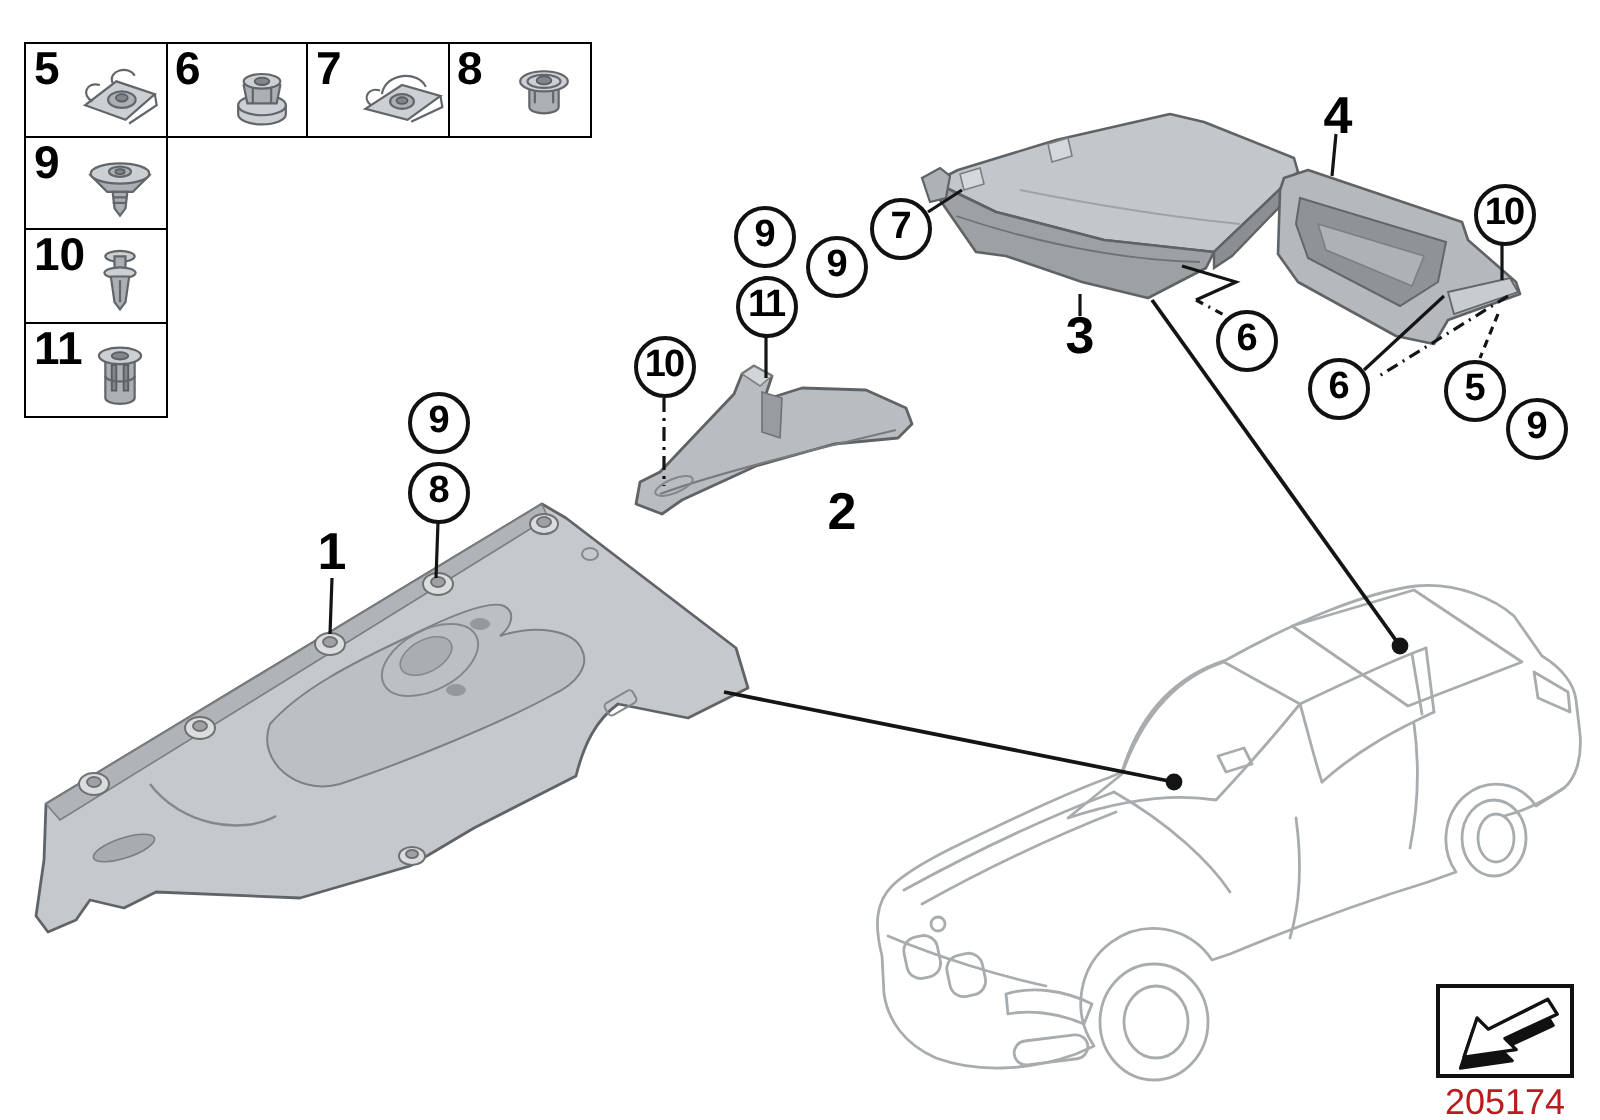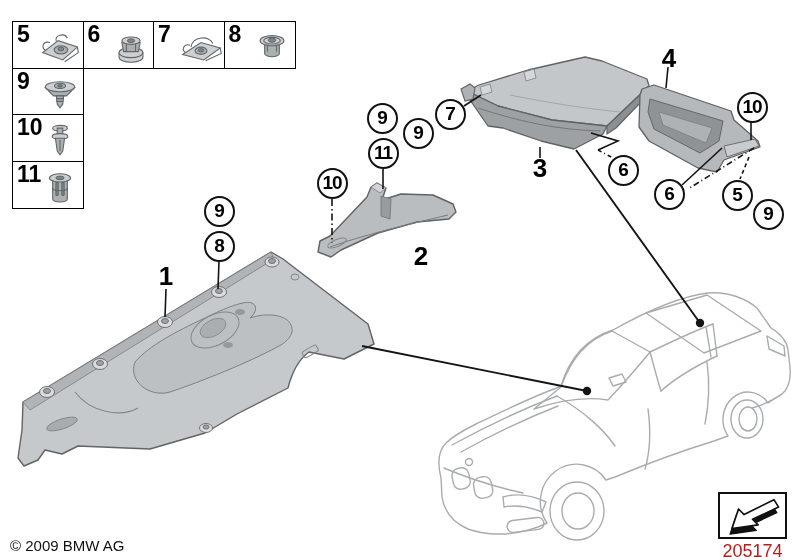--- a/index.html
+++ b/index.html
@@ -247,21 +247,20 @@
   <div class="callout" style="left:736.5px;top:91.5px;">10</div>
   <div class="callout" style="left:653.5px;top:178.5px;">6</div>
   <div class="callout" style="left:721.5px;top:179.5px;">5</div>
   <div class="callout" style="left:752.5px;top:198.5px;">9</div>
 
   <div class="plabel" style="left:166px;top:276px;">1</div>
   <div class="plabel" style="left:421px;top:256px;">2</div>
   <div class="plabel" style="left:540px;top:168px;">3</div>
   <div class="plabel" style="left:669px;top:58px;">4</div>
 
-  <div class="copyright">© 2009 BMW AG</div>
 
   <div class="docbox">
     <svg viewBox="0 0 66 44" style="position:absolute;left:1px;top:1px;width:63px;height:41px;">
       <path d="M54,11 L59,19 L31,32 L37,38 L9,42 L16,21 L22,27 Z" fill="#111" stroke="#111" stroke-width="1.5" stroke-linejoin="round"></path>
       <path d="M56,5 L61,13 L33,26 L39,32 L11,36 L18,15 L24,21 Z" fill="#fff" stroke="#111" stroke-width="1.8" stroke-linejoin="round"></path>
     </svg>
   </div>
   <div class="docnum">205174</div>
 
 </div>

